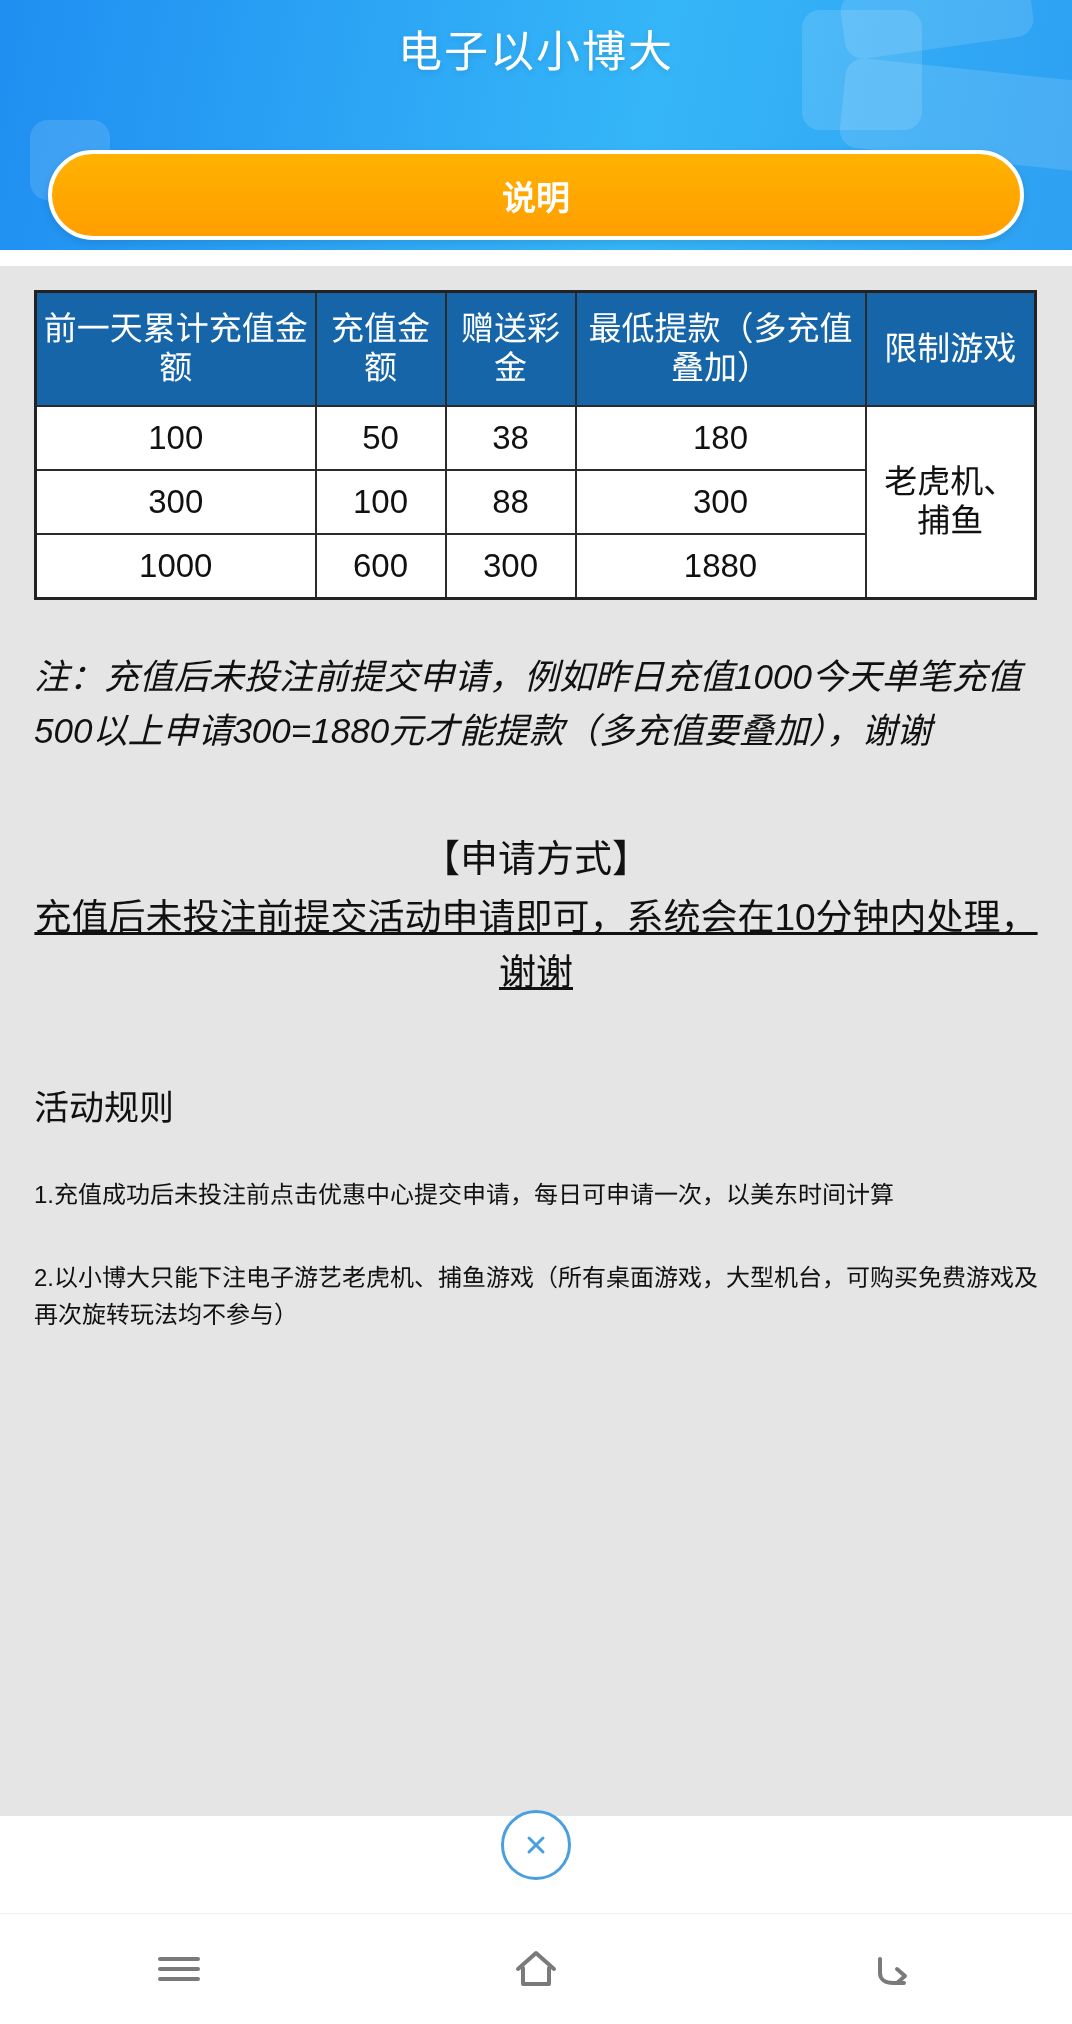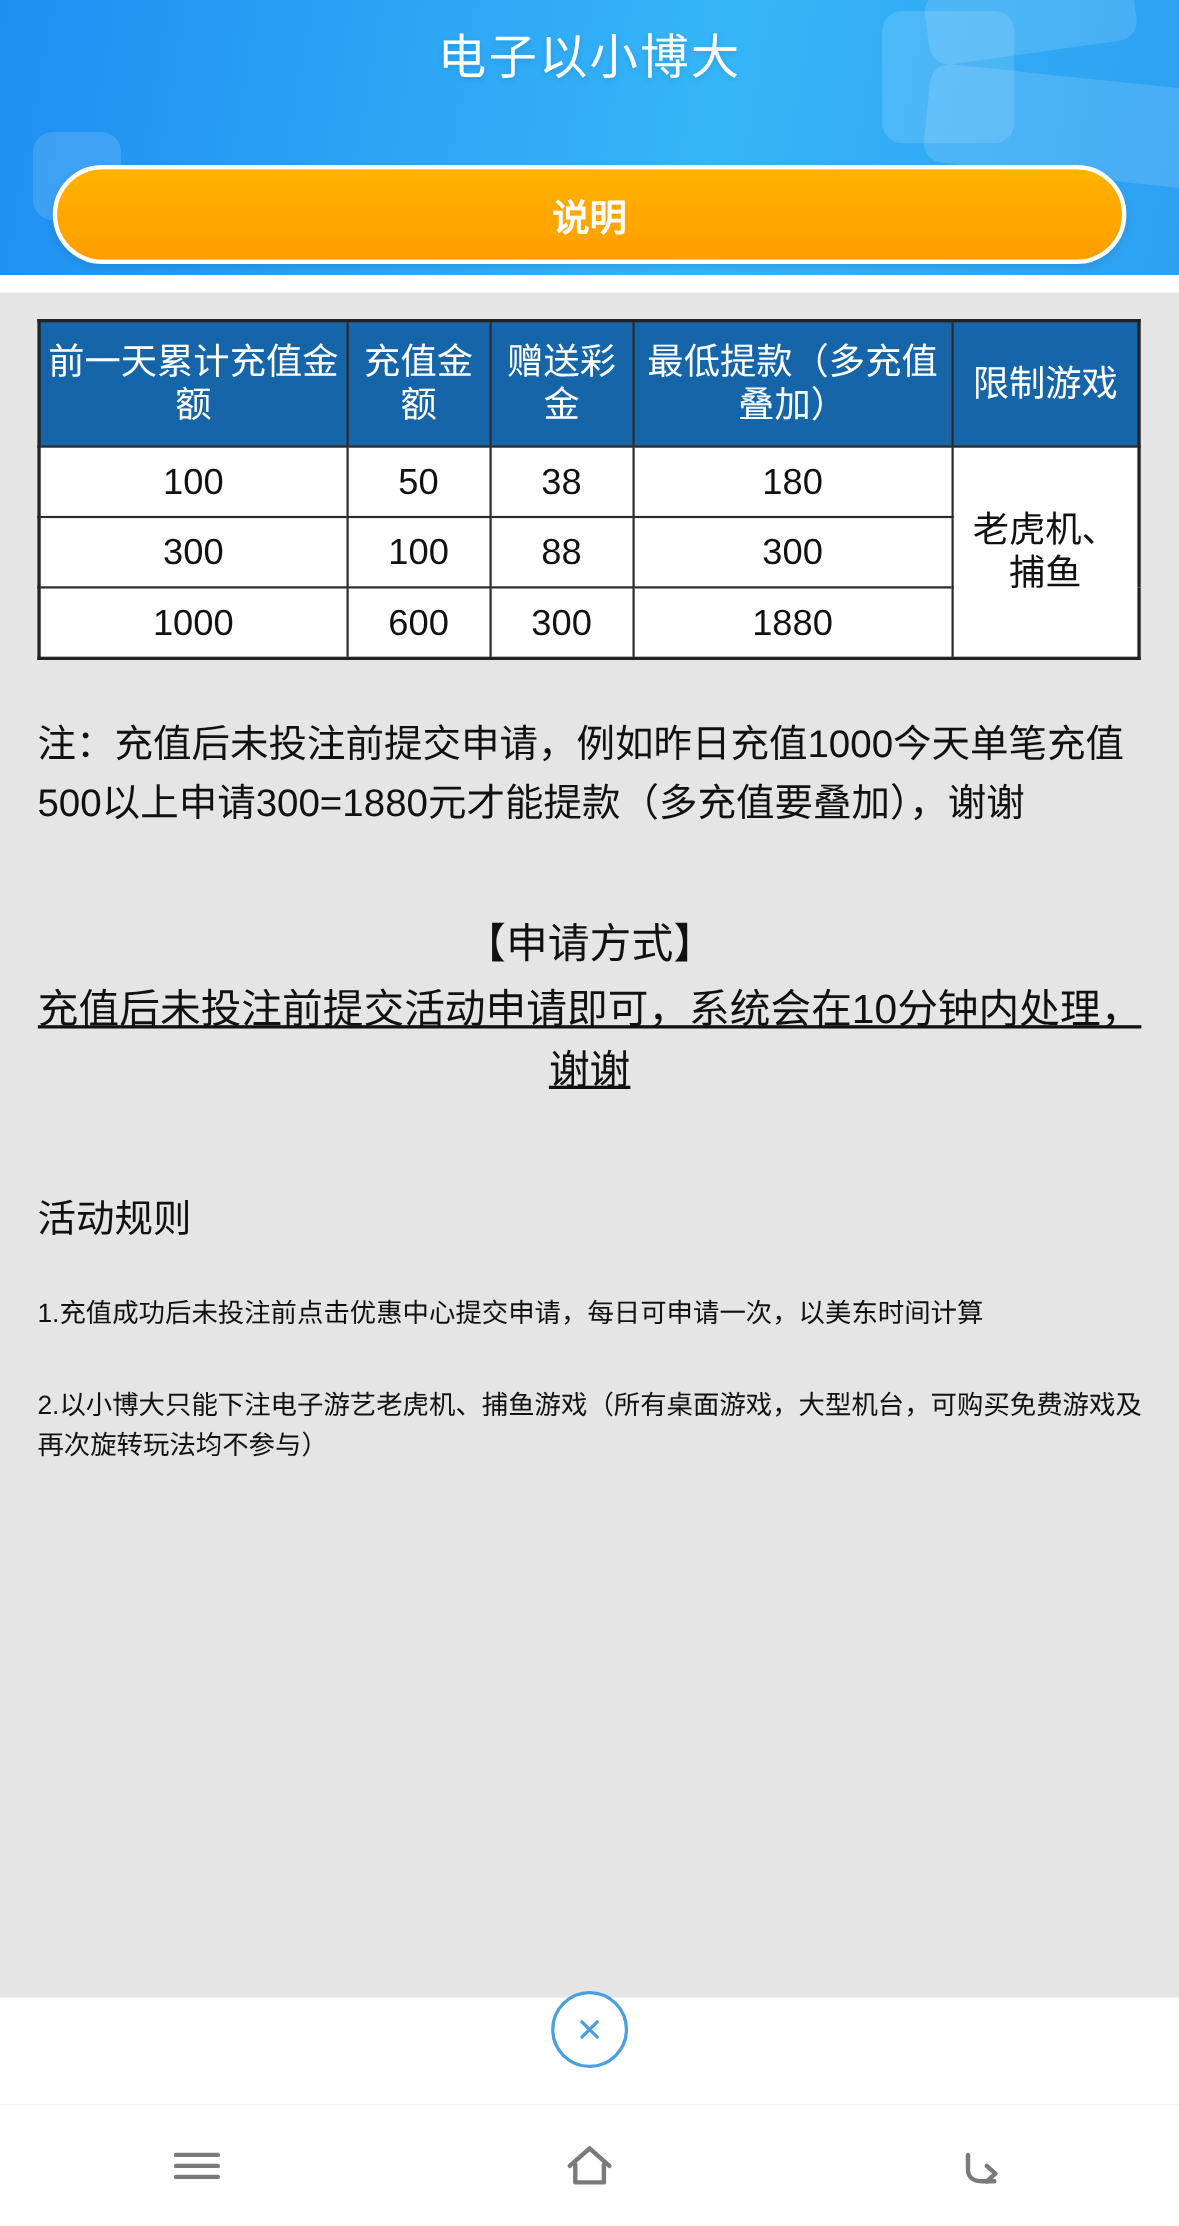--- a/index.html
+++ b/index.html
@@ -128,21 +128,21 @@
     line-height: 1.25;
   }
 
   
   .para {
     font-size: 35px;
     color: #111111;
     line-height: 1.55;
     margin: 0;
   }
-  .note-block { margin-top: 50px; }
+  .note-block { margin-top: 50px; font-style: italic; }
   .apply-title {
     text-align: center;
     font-size: 38px;
     font-weight: normal;
     color: #111111;
     margin-top: 74px;
     line-height: 1.4;
   }
   .apply-body {
     text-align: center;

